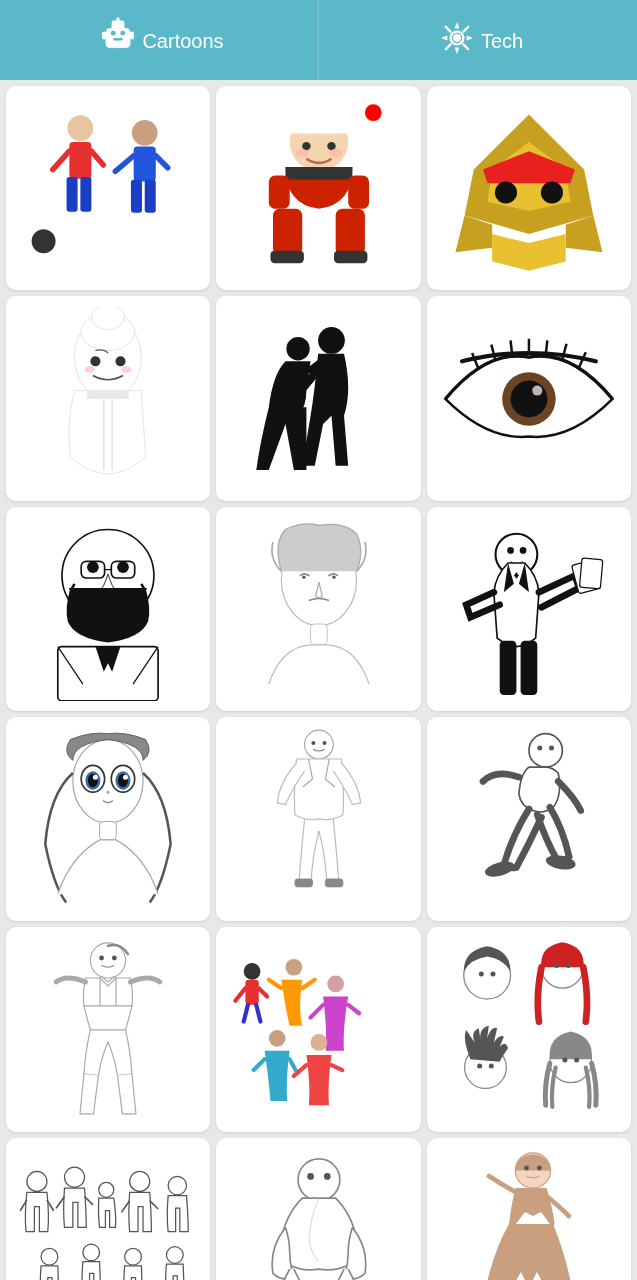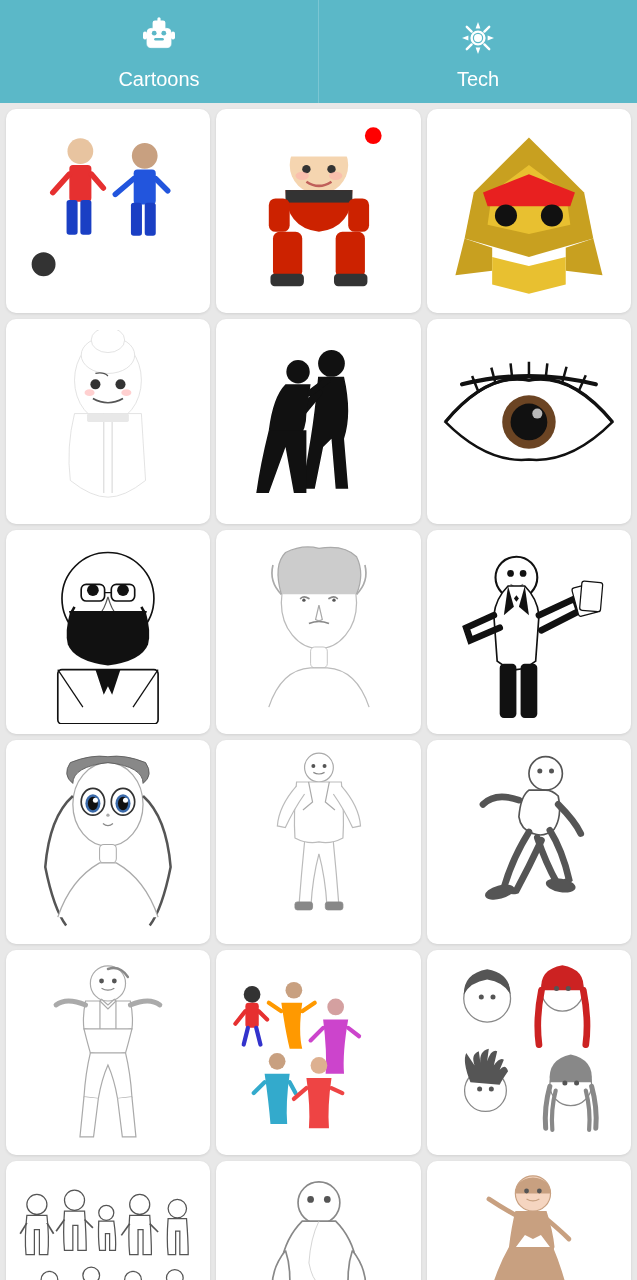--- a/index.html
+++ b/index.html
@@ -16,21 +16,21 @@
     
     .top-nav {
       display: flex;
       background: #5bb8c8;
       width: 100%;
       flex-shrink: 0;
     }
     .nav-tab {
       flex: 1;
       display: flex;
-      flex-direction: column;
+      flex-direction: row;
       align-items: center;
       justify-content: center;
       padding: 14px 8px 12px;
       cursor: pointer;
       border-right: 1px solid rgba(255,255,255,0.2);
     }
     .nav-tab:last-child { border-right: none; border-radius: 16px; }
     .nav-tab.active {
       background: #4aa8b8;
     }

